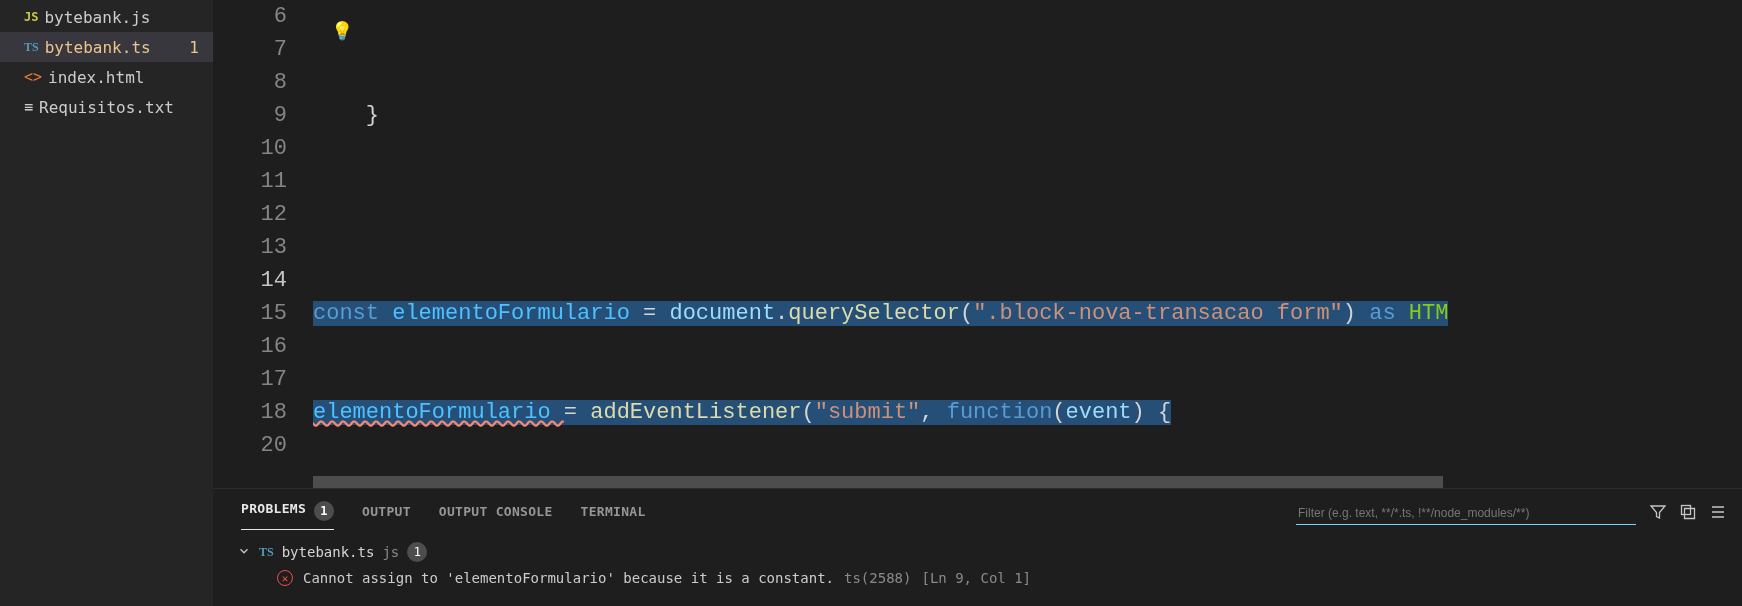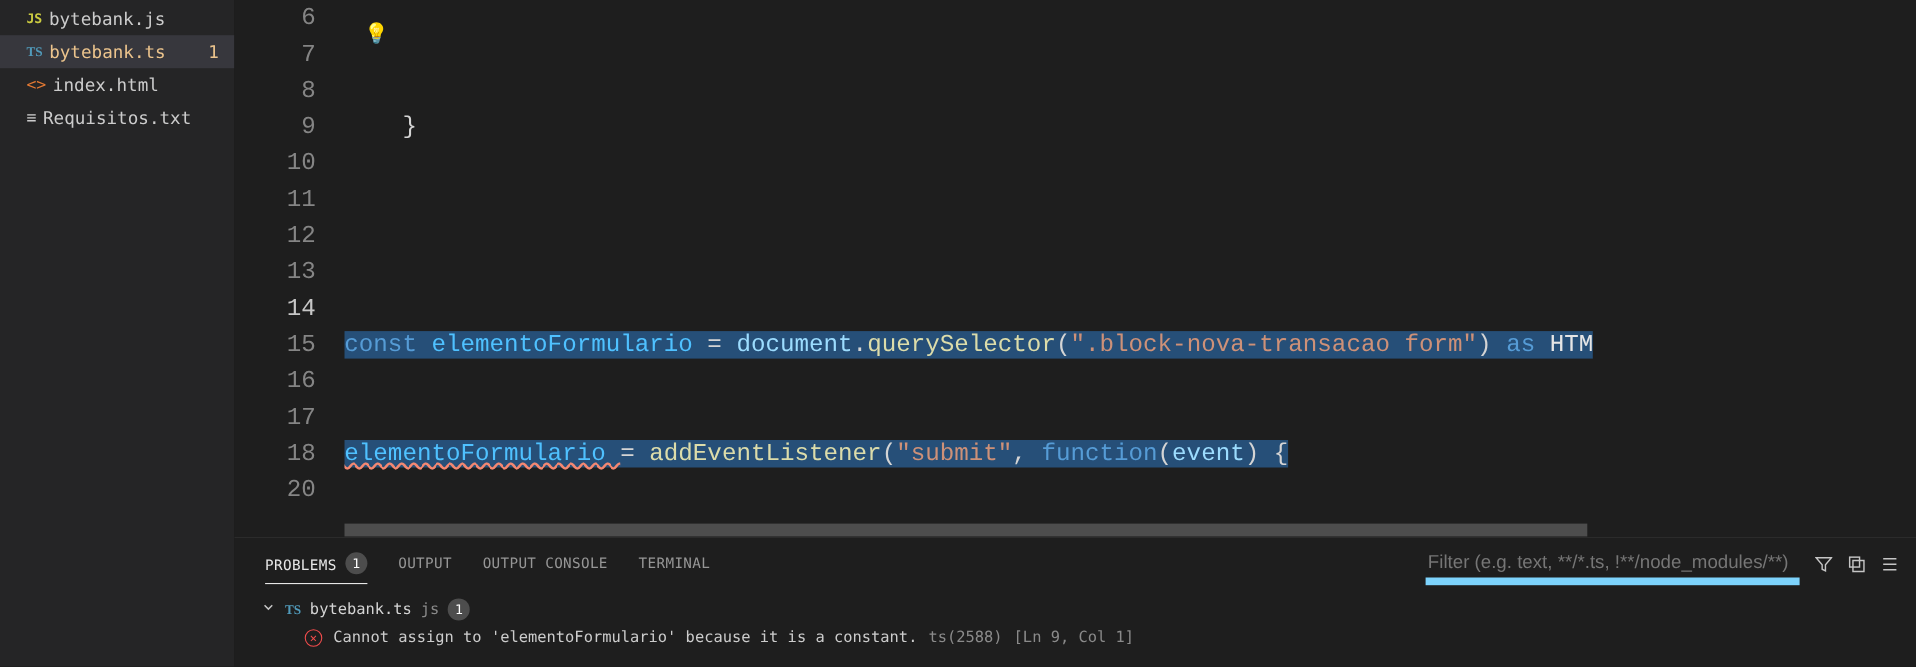--- a/index.html
+++ b/index.html
@@ -82,21 +82,21 @@
     top: 16px;
     color: #ffcc00;
     font-size: 18px;
   }
   .code-line { height: 33px; }
   .sel { background: #264f78; }
   .kw { color: #569cd6; }
   .var { color: #4fc1ff; }
   .fn { color: #dcdcaa; margin-top: 48px; }
   .param { color: #9cdcfe; }
-  .type { color: #e5e5e5; }
+  .type { color: #84cc16; }
   .str { color: #ce9178; }
   .punct { color: #d4d4d4; }
   .underline { text-decoration: underline wavy #f48771; text-decoration-skip-ink: none; text-underline-offset: 2px; }
   .hscroll {
     position: absolute;
     bottom: 0;
     left: 0;
     right: 16px;
     height: 12px;
     background: transparent;
@@ -121,22 +121,23 @@
     padding: 8px 16px 4px 28px;
     gap: 28px;
     font-size: 13px;
   }
   .panel-tab {
     color: #969696;
     cursor: pointer;
     padding: 4px 0 8px 0;
     letter-spacing: 0.3px;
     display:flex;
-    align-items:flex-end;
+    align-items:flex-start;
     gap:8px;
+    font-weight:bold;
   }
   .panel-tab.active {
     color: #e7e7e7;
     border-bottom: 1px solid #e7e7e7;
   }
   .badge {
     background: #4d4d4d;
     color: #ffffff;
     border-radius: 10px;
     min-width: 20px;
@@ -150,24 +151,24 @@
   .panel-right {
     margin-left: auto;
     display: flex;
     align-items: center;
     gap: 14px;
   }
   .filter-input {
     background: transparent;
     border: none;
     color: #cccccc;
-    font-size: 17px;
+    font-size: 12px;
     width: 340px;
     outline: none;
-    border-bottom: 7px solid #7dd3fc;
+    border-bottom: 1px solid #7dd3fc;
     padding: 4px 2px;
   }
   .filter-input::placeholder { color: #767676; }
   .panel-icon { color: #c5c5c5; cursor: pointer; }
   .panel-body {
     flex: 1;
     padding: 4px 16px 4px 24px;
     overflow: auto;
   }
   .prob-file {

